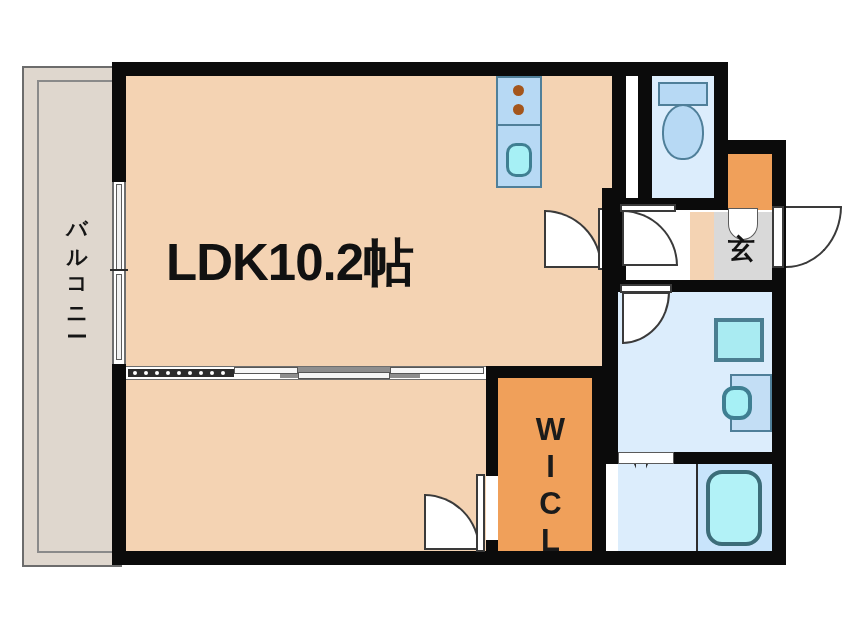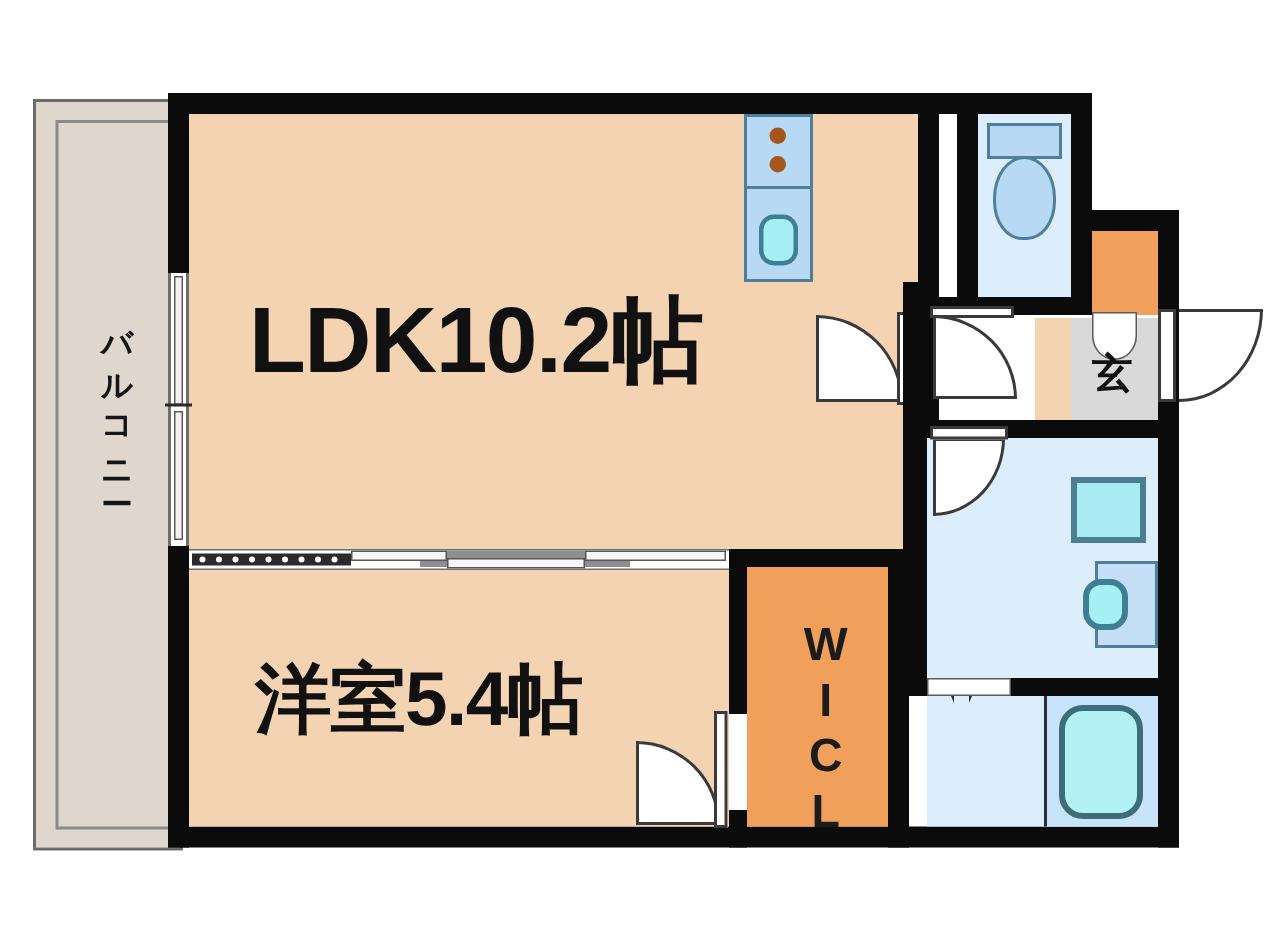--- a/index.html
+++ b/index.html
@@ -40,21 +40,21 @@
   .panel{background:#f7f7f7;border:1px solid #575757;}
   .panel-d{background:#8e8e8e;}
   .dots{background:#2b2b2b;}
   .dot{background:#ffffff;border-radius:50%;}
 
   
   .gap{background:#ffffff;border:1px solid #5a5a5a;}
 
   
   .lbl{color:#111111;font-weight:700;white-space:nowrap;line-height:1;}
-  .lbl-ldk{font-size:62px;letter-spacing:-1px;}
+  .lbl-ldk{font-size:51px;letter-spacing:-1px;margin-top:40px;}
   .lbl-room{font-size:51px;letter-spacing:-1px;}
   .lbl-gen{font-size:27px;}
   .vlabel{writing-mode:vertical-rl;text-orientation:upright;letter-spacing:6px;}
   .lbl-balcony{font-size:21px;font-weight:600;color:#151515;}
   .lbl-wicl{font-size:31px;font-weight:700;color:#1b1b1b;letter-spacing:2px;}
 </style>
 </head>
 <body>
 
 <div id="plan">
@@ -109,21 +109,20 @@
   <div class="abs dot" style="left:221px;top:371px;width:4px;height:4px;"></div>
 
   <div class="abs panel" style="left:234px;top:367px;width:64px;height:7px;"></div>
   <div class="abs panel-d" style="left:280px;top:374px;width:18px;height:4px;"></div>
   <div class="abs panel" style="left:298px;top:372px;width:92px;height:7px;"></div>
   <div class="abs panel-d" style="left:298px;top:367px;width:92px;height:5px;"></div>
   <div class="abs panel" style="left:390px;top:367px;width:94px;height:7px;"></div>
   <div class="abs panel-d" style="left:390px;top:374px;width:30px;height:4px;"></div>
 
   <div class="abs room" style="left:126px;top:380px;width:360px;height:171px;"></div>
-  <div class="abs lbl lbl-room" style="left:170px;top:440px;">洋室5.4帖</div>
 
   <div class="abs swing q-tr" style="left:424px;top:494px;width:56px;height:56px;"></div>
   <div class="abs leaf" style="left:476px;top:474px;width:9px;height:78px;"></div>
 
   <div class="abs wall" style="left:486px;top:366px;width:12px;height:110px;"></div>
   <div class="abs wall" style="left:486px;top:540px;width:12px;height:25px;"></div>
 
   <div class="abs closet" style="left:498px;top:378px;width:94px;height:173px;"></div>
   <div class="abs lbl lbl-wicl vlabel" style="left:532px;top:412px;width:34px;height:110px;">WICL</div>
   <div class="abs wall" style="left:486px;top:366px;width:120px;height:12px;"></div>

